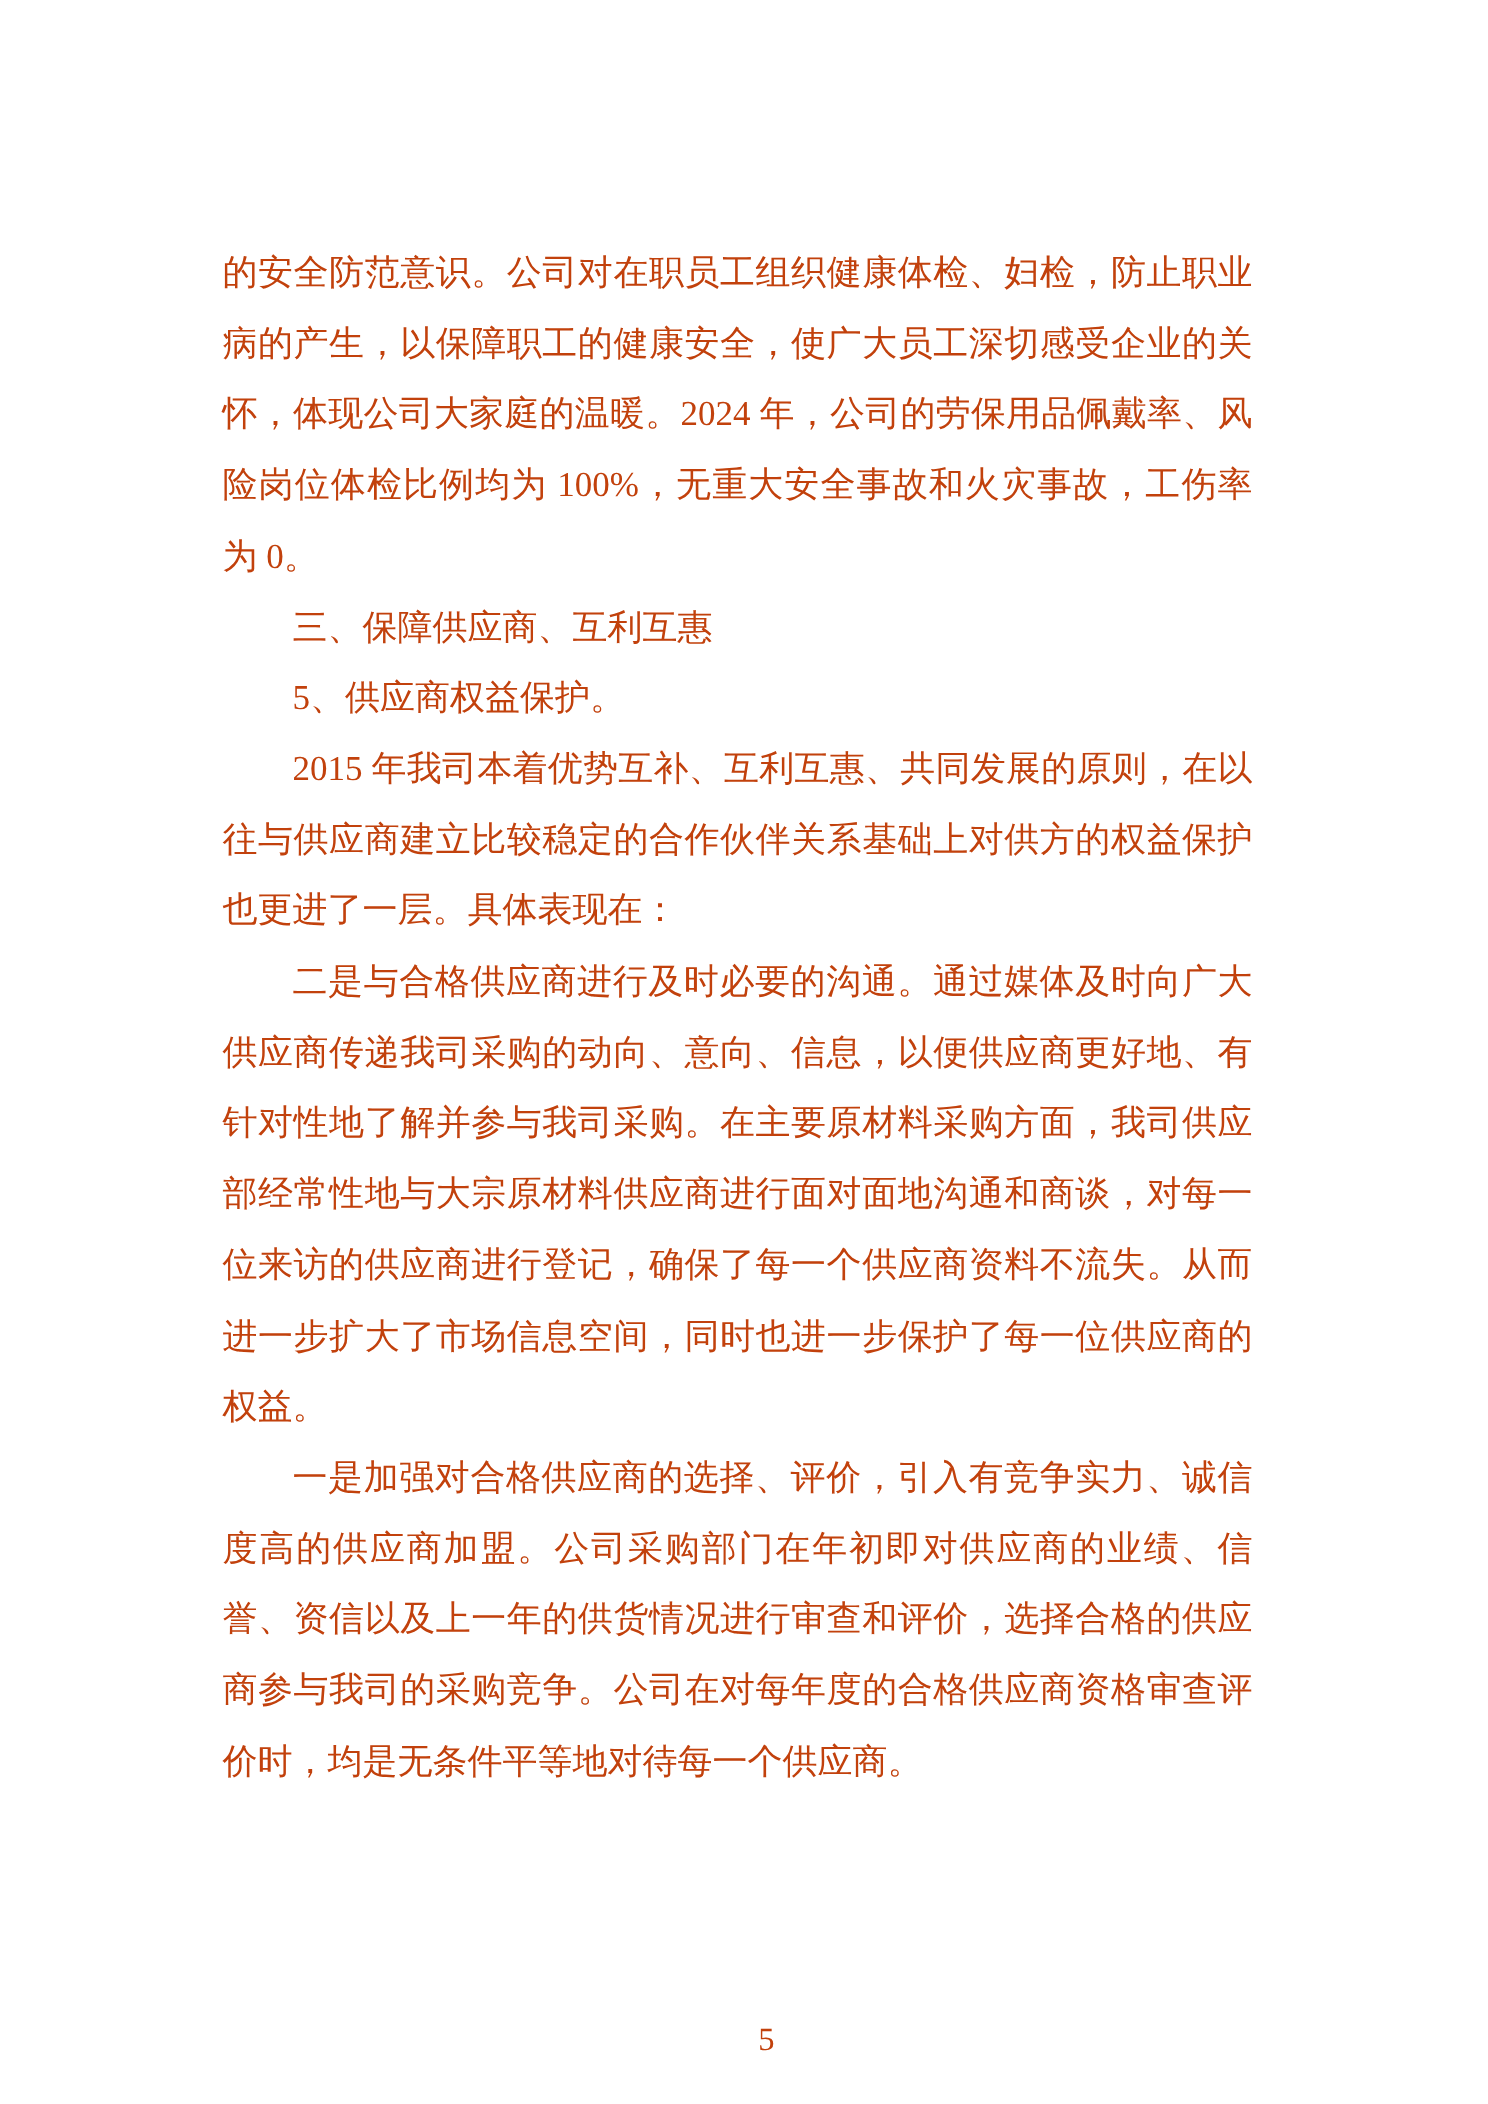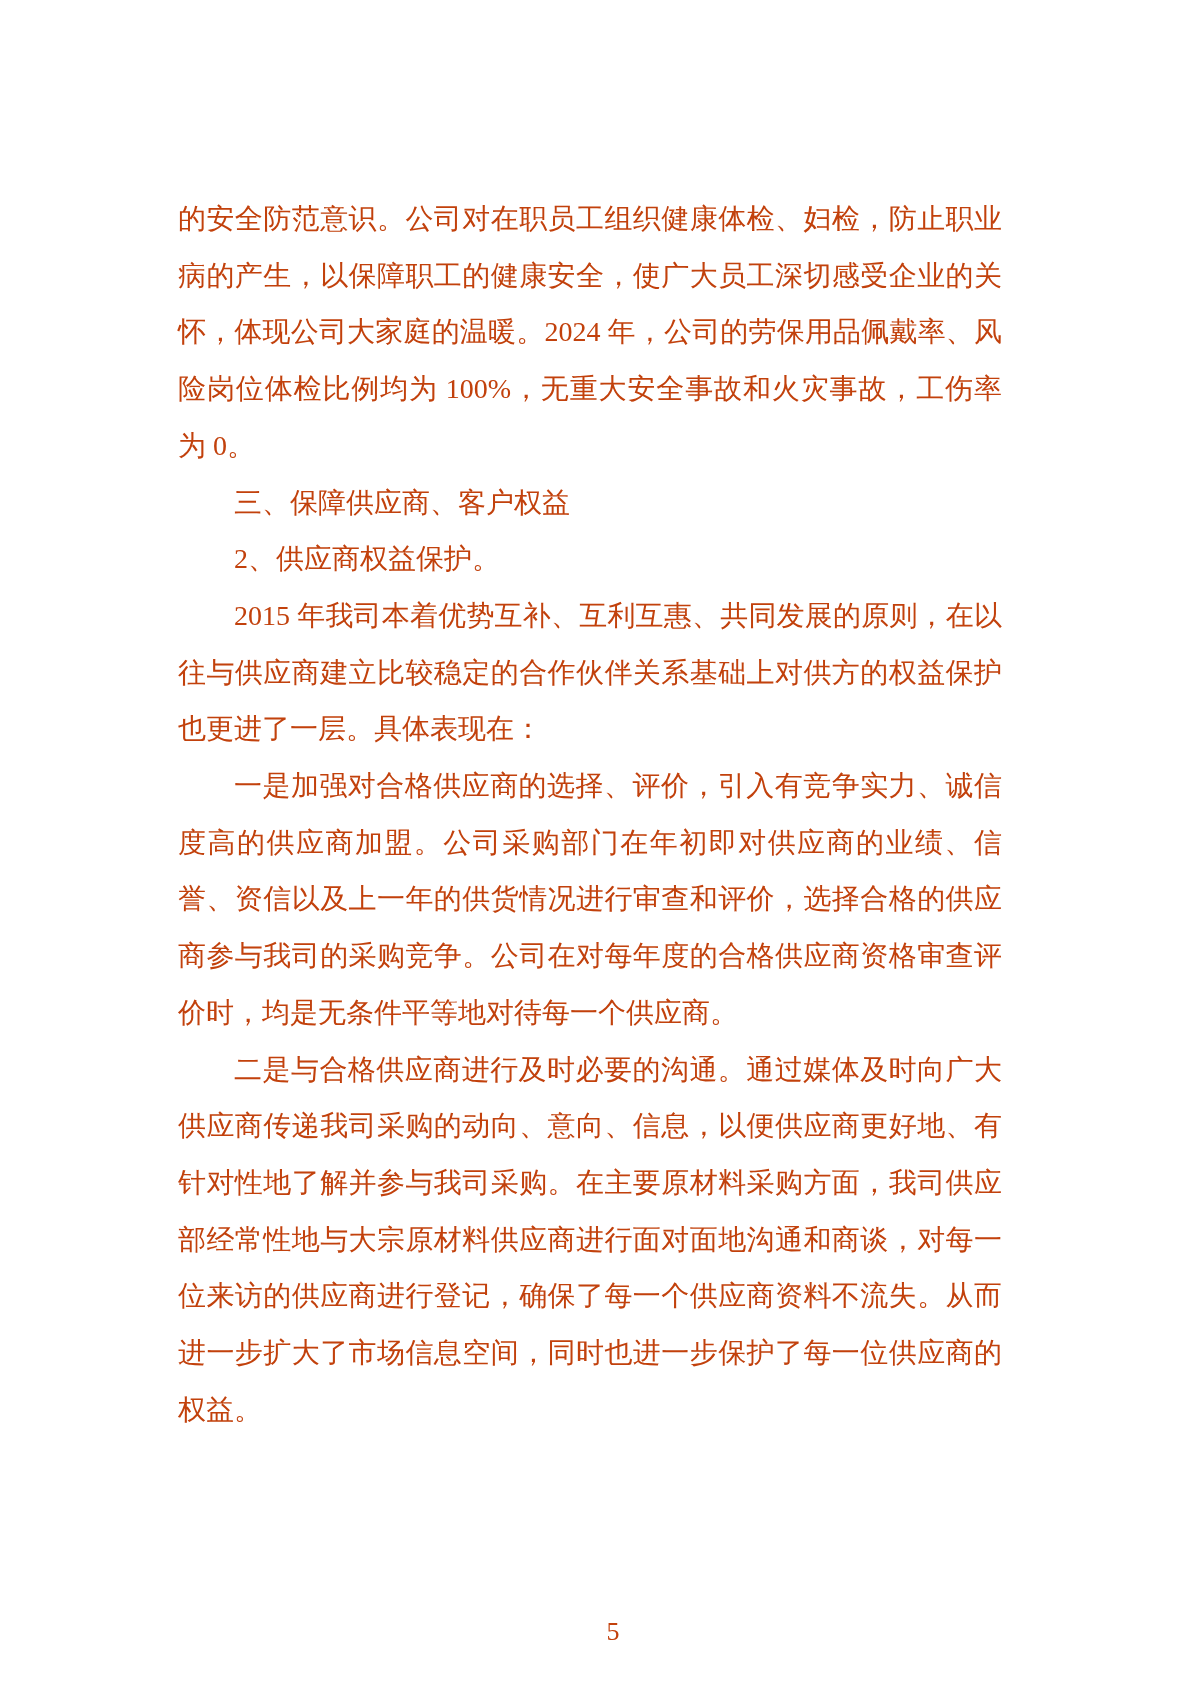--- a/index.html
+++ b/index.html
@@ -48,22 +48,22 @@
     box-sizing: border-box;
   }
 </style>
 </head>
 <body>
 
 <div class="page">
   <div class="text-block">
 
   <p class="para">的安全防范意识。公司对在职员工组织健康体检、妇检，防止职业病的产生，以保障职工的健康安全，使广大员工深切感受企业的关怀，体现公司大家庭的温暖。2024 年，公司的劳保用品佩戴率、风险岗位体检比例均为 100%，无重大安全事故和火灾事故，工伤率为 0。</p>
-      <p class="para indent">三、保障供应商、客户权益</p>
-      <p class="para indent">2、供应商权益保护。</p>
+      <p class="para indent">三、保障供应商、互利互惠</p>
+      <p class="para indent">5、供应商权益保护。</p>
       <p class="para indent">2015 年我司本着优势互补、互利互惠、共同发展的原则，在以往与供应商建立比较稳定的合作伙伴关系基础上对供方的权益保护也更进了一层。具体表现在：</p>
+      <p class="para indent">二是与合格供应商进行及时必要的沟通。通过媒体及时向广大供应商传递我司采购的动向、意向、信息，以便供应商更好地、有针对性地了解并参与我司采购。在主要原材料采购方面，我司供应部经常性地与大宗原材料供应商进行面对面地沟通和商谈，对每一位来访的供应商进行登记，确保了每一个供应商资料不流失。从而进一步扩大了市场信息空间，同时也进一步保护了每一位供应商的权益。</p>
       <p class="para indent">一是加强对合格供应商的选择、评价，引入有竞争实力、诚信度高的供应商加盟。公司采购部门在年初即对供应商的业绩、信誉、资信以及上一年的供货情况进行审查和评价，选择合格的供应商参与我司的采购竞争。公司在对每年度的合格供应商资格审查评价时，均是无条件平等地对待每一个供应商。</p>
-      <p class="para indent">二是与合格供应商进行及时必要的沟通。通过媒体及时向广大供应商传递我司采购的动向、意向、信息，以便供应商更好地、有针对性地了解并参与我司采购。在主要原材料采购方面，我司供应部经常性地与大宗原材料供应商进行面对面地沟通和商谈，对每一位来访的供应商进行登记，确保了每一个供应商资料不流失。从而进一步扩大了市场信息空间，同时也进一步保护了每一位供应商的权益。</p>
     </div>
   <div class="page-footer">
     <span>5</span>
   </div>
 </div>
 
 </body></html>

